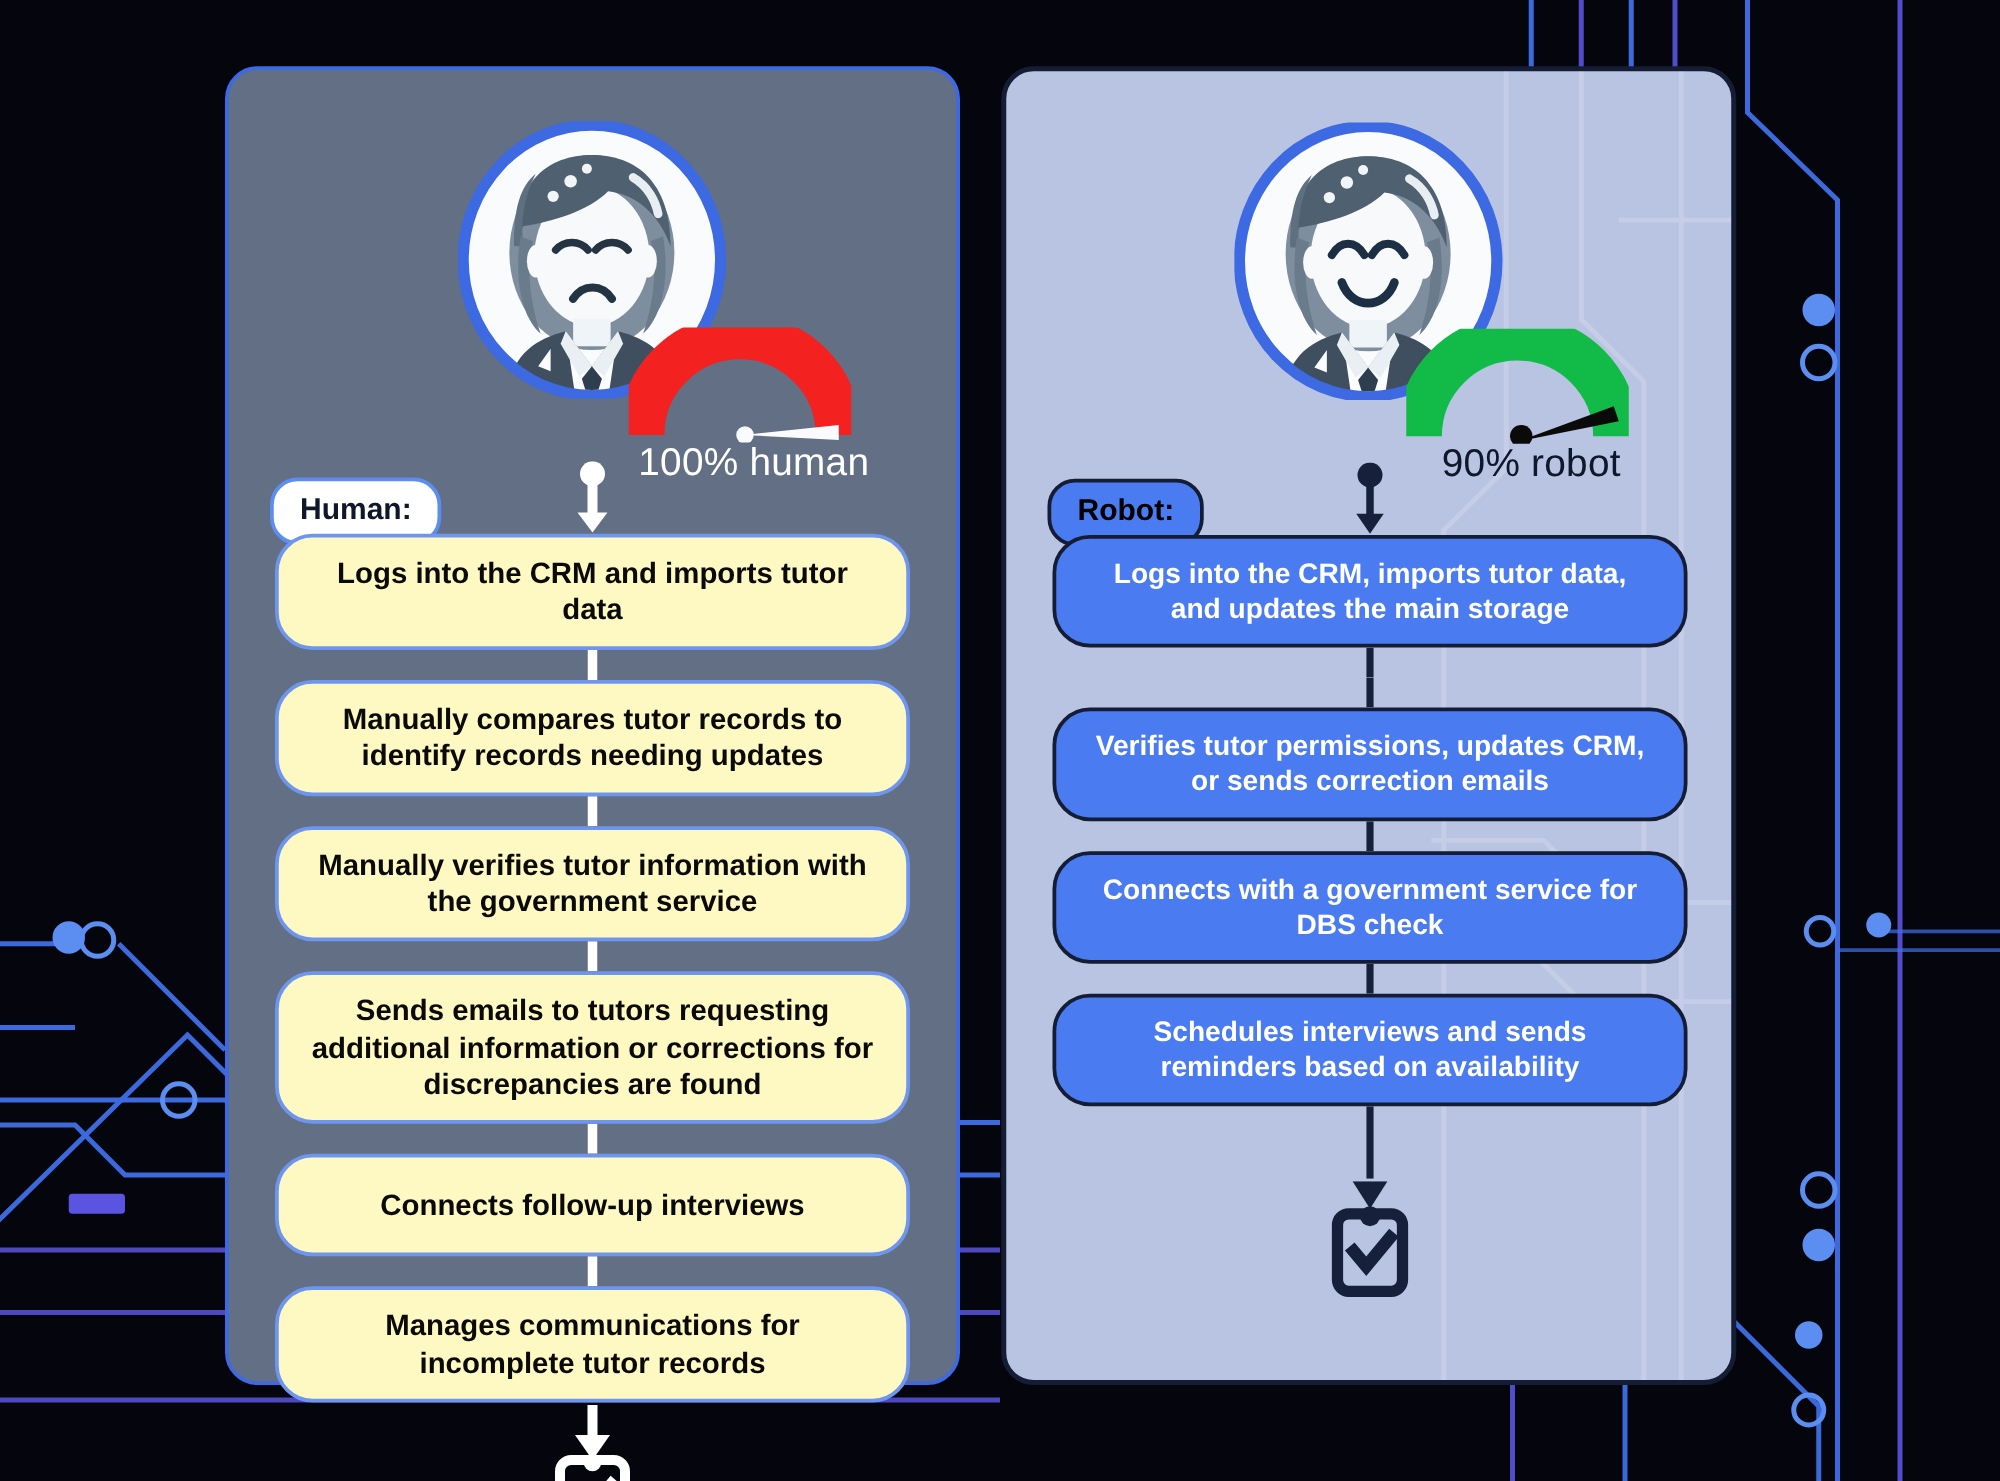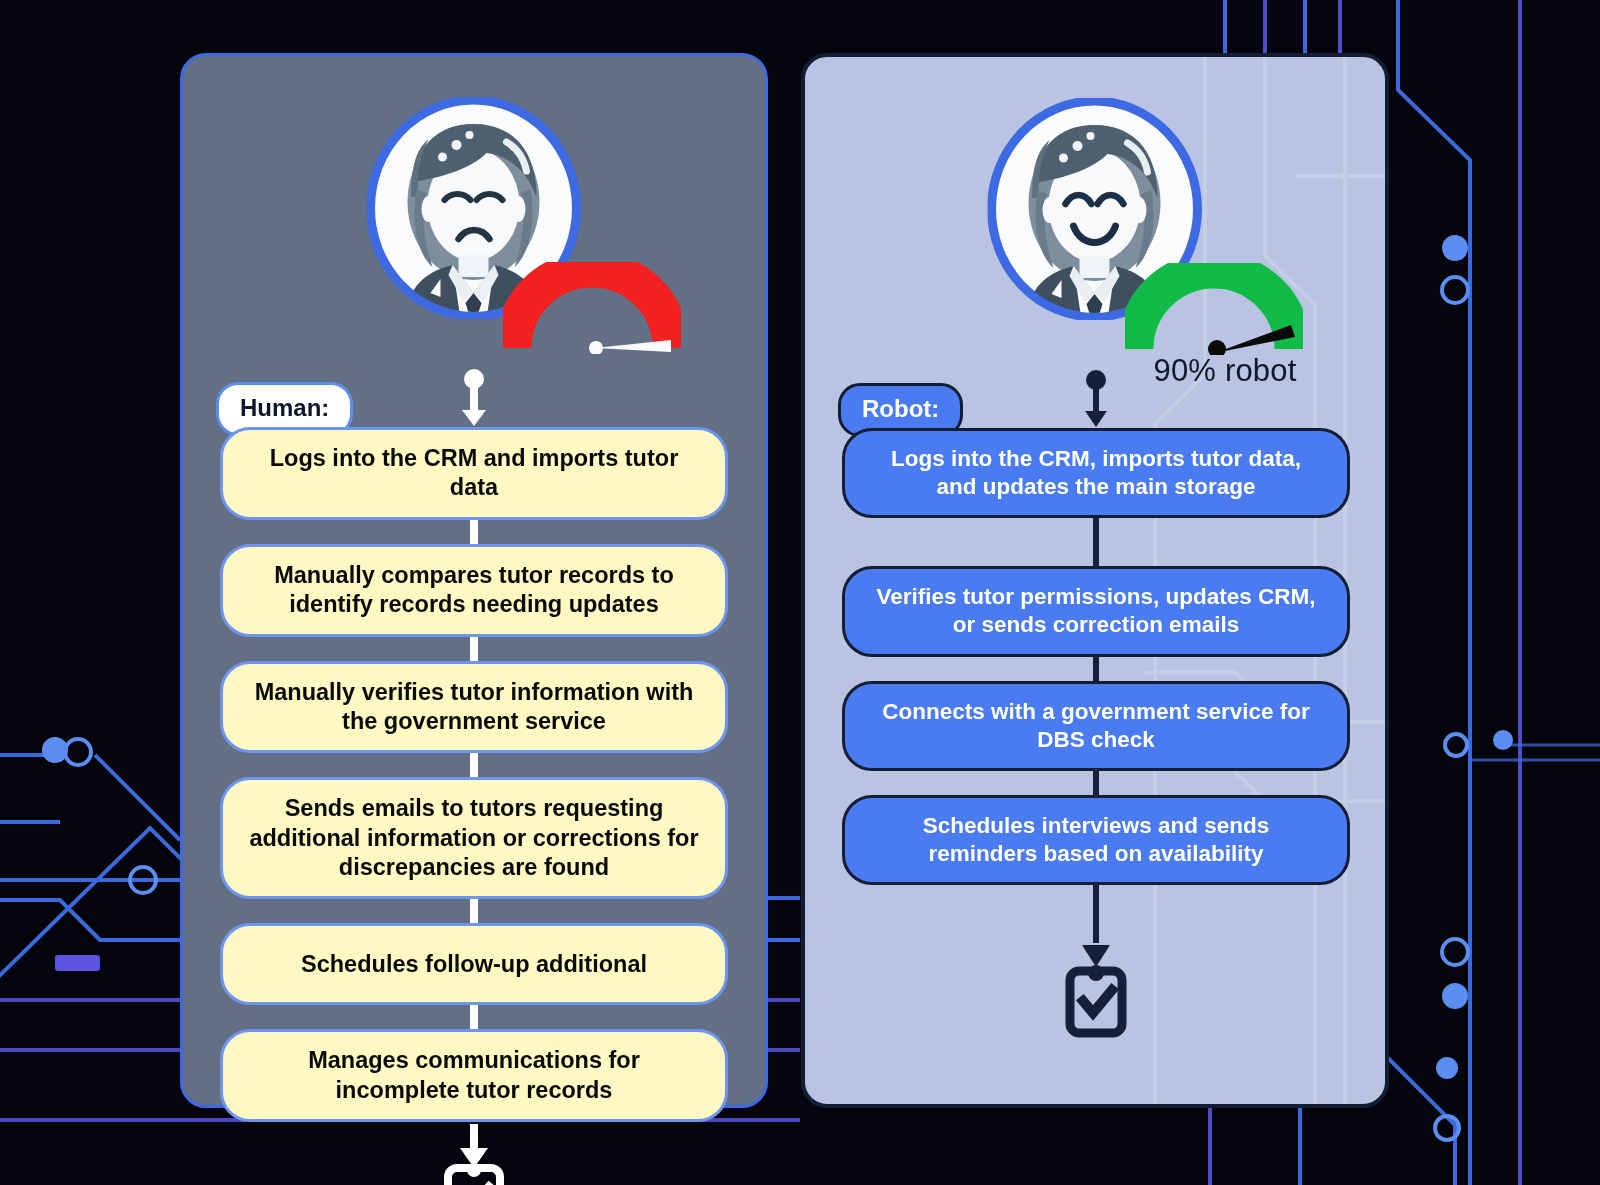--- a/index.html
+++ b/index.html
@@ -92,21 +92,21 @@
     font-weight: bold;
   }
   #role-pill-human {
     background: #ffffff;
     border: 3px solid #5b8ef0;
     color: #0f172a;
   }
   #role-pill-robot {
     background: #4a7bf0;
     border: 3px solid #141d33;
-    color: #ffffff;
+    color: #000000;
   }
 
   
   .flow {
     position: absolute;
     left: 37px;
     top: 313px;
     width: 508px;
   }
   .connector {
@@ -258,20 +258,21 @@
       </div>
 
       <div class="gauge">
         <svg viewBox="0 0 178 92">
           <path d="M10 86 A79 79 0 0 1 168 86" fill="none" stroke="#f42121" stroke-width="37"></path>
           <path d="M92 86 L168 78 L168 90 Z" fill="#fafbfc"></path>
           <circle cx="93" cy="86" r="7" fill="#fafbfc"></circle>
         </svg>
       </div>
 
+      <div class="gauge-label" id="gauge-label-human">100% human</div>
 
       <div class="role-pill" id="role-pill-human">Human:</div>
 
       <div class="flow">
 
         <div class="connector">
           <svg width="30" height="58" viewBox="0 0 30 58">
             <circle cx="15" cy="10" r="10" fill="#ffffff"></circle>
             <rect x="11" y="10" width="8" height="33" fill="#ffffff"></rect>
             <path d="M3 41 L27 41 L15 57 Z" fill="#ffffff"></path>
@@ -303,21 +304,21 @@
         </div>
 
         <div class="step step-human">Sends emails to tutors requesting additional information or corrections for discrepancies are found</div>
 
         <div class="connector short">
           <svg width="8" height="24" viewBox="0 0 8 24">
               <rect x="0" y="0" width="8" height="24" fill="#ffffff"></rect>
             </svg>
         </div>
 
-        <div class="step step-human">Schedules follow-up additional</div>
+        <div class="step step-human">Connects follow-up interviews</div>
 
         <div class="connector short">
           <svg width="8" height="24" viewBox="0 0 8 24">
               <rect x="0" y="0" width="8" height="24" fill="#ffffff"></rect>
             </svg>
         </div>
 
         <div class="step step-human">Manages communications for incomplete tutor records</div>
 
         <div class="end-icon">

